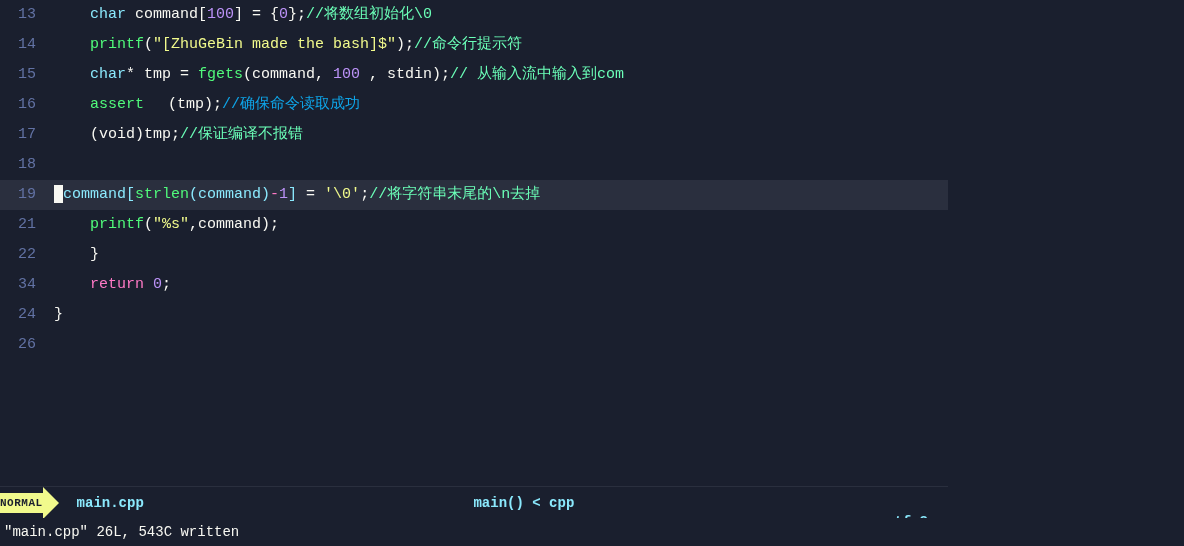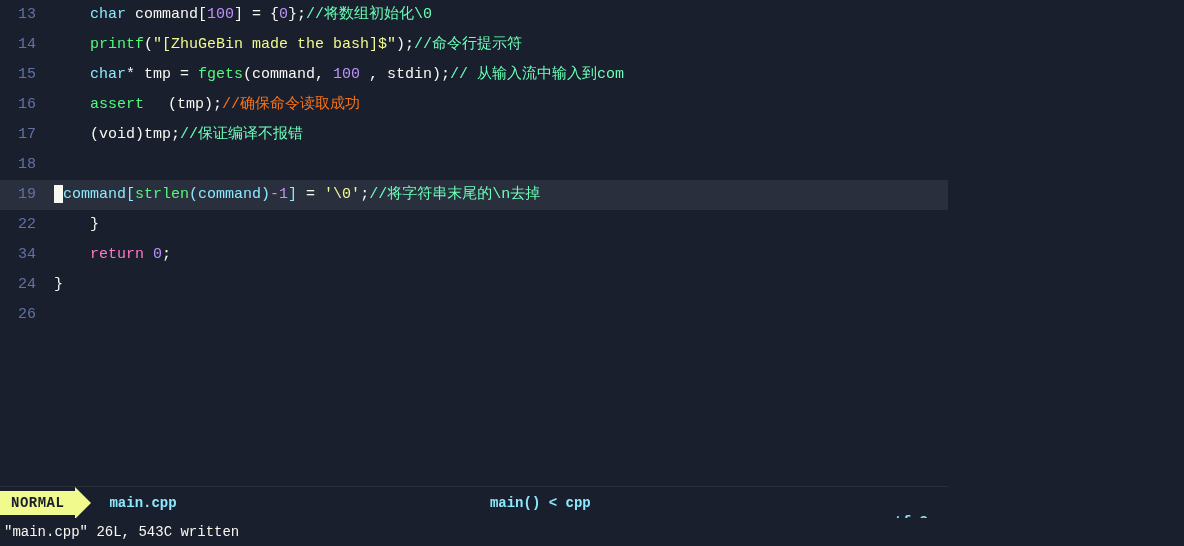--- a/index.html
+++ b/index.html
@@ -66,22 +66,22 @@
       background: #1a1f2e;
       display: flex;
       align-items: center;
       padding: 0;
       border-top: 1px solid #2a2f3e;
     }
     .status-mode {
       background: #f1fa8c;
       color: #1a1f2e;
       font-weight: bold;
-      font-size: 14px;
-      padding: 4px 11px;
+      font-size: 11px;
+      padding: 4px 0;
       letter-spacing: 0.5px;
     }
     .status-arrow {
       width: 0;
       height: 0;
       border-top: 16px solid transparent;
       border-bottom: 16px solid transparent;
       border-left: 16px solid #f1fa8c;
     }
     .status-filename {
@@ -124,24 +124,25 @@
     }
   </style>
 </head>
 <body>
 
 <div class="editor-container">
   <div class="code-area" id="code-area">
   <div class="code-line"><span class="line-number">13</span><span class="line-content"><span style="color: rgb(248, 248, 242);">    </span><span style="color: rgb(139, 233, 253);">char</span><span style="color: rgb(248, 248, 242);"> command[</span><span style="color: rgb(189, 147, 249);">100</span><span style="color: rgb(248, 248, 242);">] = {</span><span style="color: rgb(189, 147, 249);">0</span><span style="color: rgb(248, 248, 242);">};</span><span style="color: rgb(107, 255, 184);">//将数组初始化\0</span></span></div>
       <div class="code-line"><span class="line-number">14</span><span class="line-content"><span style="color: rgb(248, 248, 242);">    </span><span style="color: rgb(80, 250, 123);">printf</span><span style="color: rgb(248, 248, 242);">(</span><span style="color: rgb(241, 250, 140);">"[ZhuGeBin made the bash]$"</span><span style="color: rgb(248, 248, 242);">);</span><span style="color: rgb(107, 255, 184);">//命令行提示符</span></span></div>
       <div class="code-line"><span class="line-number">15</span><span class="line-content"><span style="color: rgb(248, 248, 242);">    </span><span style="color: rgb(139, 233, 253);">char</span><span style="color: rgb(248, 248, 242);">* tmp = </span><span style="color: rgb(80, 250, 123);">fgets</span><span style="color: rgb(248, 248, 242);">(command, </span><span style="color: rgb(189, 147, 249);">100</span><span style="color: rgb(248, 248, 242);"> , stdin);</span><span style="color: rgb(107, 255, 184);">// 从输入流中输入到com</span></span></div>
-      <div class="code-line"><span class="line-number">16</span><span class="line-content"><span style="color: rgb(248, 248, 242);">    </span><span style="color: rgb(80, 250, 123);">assert</span><span style="color: rgb(248, 248, 242); margin-left: 24px;">(tmp);</span><span style="color: #f97316;">//确保命令读取成功</span></span></div>
+      <div class="code-line"><span class="line-number">16</span><span class="line-content"><span style="color: rgb(248, 248, 242);">    </span><span style="color: rgb(80, 250, 123);">assert</span><span style="color: rgb(248, 248, 242); margin-left: 24px;">(tmp);</span><span style="color: #0ea5e9;">//确保命令读取成功</span></span></div>
       <div class="code-line"><span class="line-number">17</span><span class="line-content"><span style="color: rgb(248, 248, 242);">    </span><span style="color: rgb(248, 248, 242);">(void)tmp;</span><span style="color: rgb(107, 255, 184);">//保证编译不报错</span></span></div>
       <div class="code-line"><span class="line-number">18</span><span class="line-content"></span></div>
       <div class="code-line highlighted"><span class="line-number">19</span><span class="line-content"><span class="cursor-block"></span><span style="color: rgb(139, 233, 253);">command[</span><span style="color: rgb(80, 250, 123);">strlen</span><span style="color: rgb(139, 233, 253);">(command)</span><span style="color: rgb(255, 121, 198);">-</span><span style="color: rgb(189, 147, 249);">1</span><span style="color: rgb(139, 233, 253);">]</span><span style="color: rgb(248, 248, 242);"> = </span><span style="color: rgb(241, 250, 140);">'\0'</span><span style="color: rgb(248, 248, 242);">;</span><span style="color: rgb(107, 255, 184);">//将字符串末尾的\n去掉</span></span></div>
+      <div class="code-line"><span class="line-number">21</span><span class="line-content"><span style="color: rgb(248, 248, 242);">    </span><span style="color: rgb(80, 250, 123);">printf</span><span style="color: rgb(248, 248, 242);">(</span><span style="color: rgb(241, 250, 140);">"%s"</span><span style="color: rgb(248, 248, 242);">,command);</span></span></div>
       <div class="code-line"><span class="line-number">22</span><span class="line-content"><span style="color: rgb(248, 248, 242);">    </span><span style="color: rgb(248, 248, 242);">}</span></span></div>
       <div class="code-line"><span class="line-number">34</span><span class="line-content"><span style="color: rgb(248, 248, 242);">    </span><span style="color: rgb(255, 121, 198);">return</span><span style="color: rgb(248, 248, 242);"> </span><span style="color: rgb(189, 147, 249);">0</span><span style="color: rgb(248, 248, 242);">;</span></span></div>
       <div class="code-line"><span class="line-number">24</span><span class="line-content"><span style="color: rgb(248, 248, 242);">}</span></span></div>
       <div class="code-line"><span class="line-number">26</span><span class="line-content"></span></div>
     </div>
 
   <div class="status-bar">
     <div class="status-mode">NORMAL</div>
     <div class="status-arrow"></div>
     <div class="status-filename">main.cpp</div>

